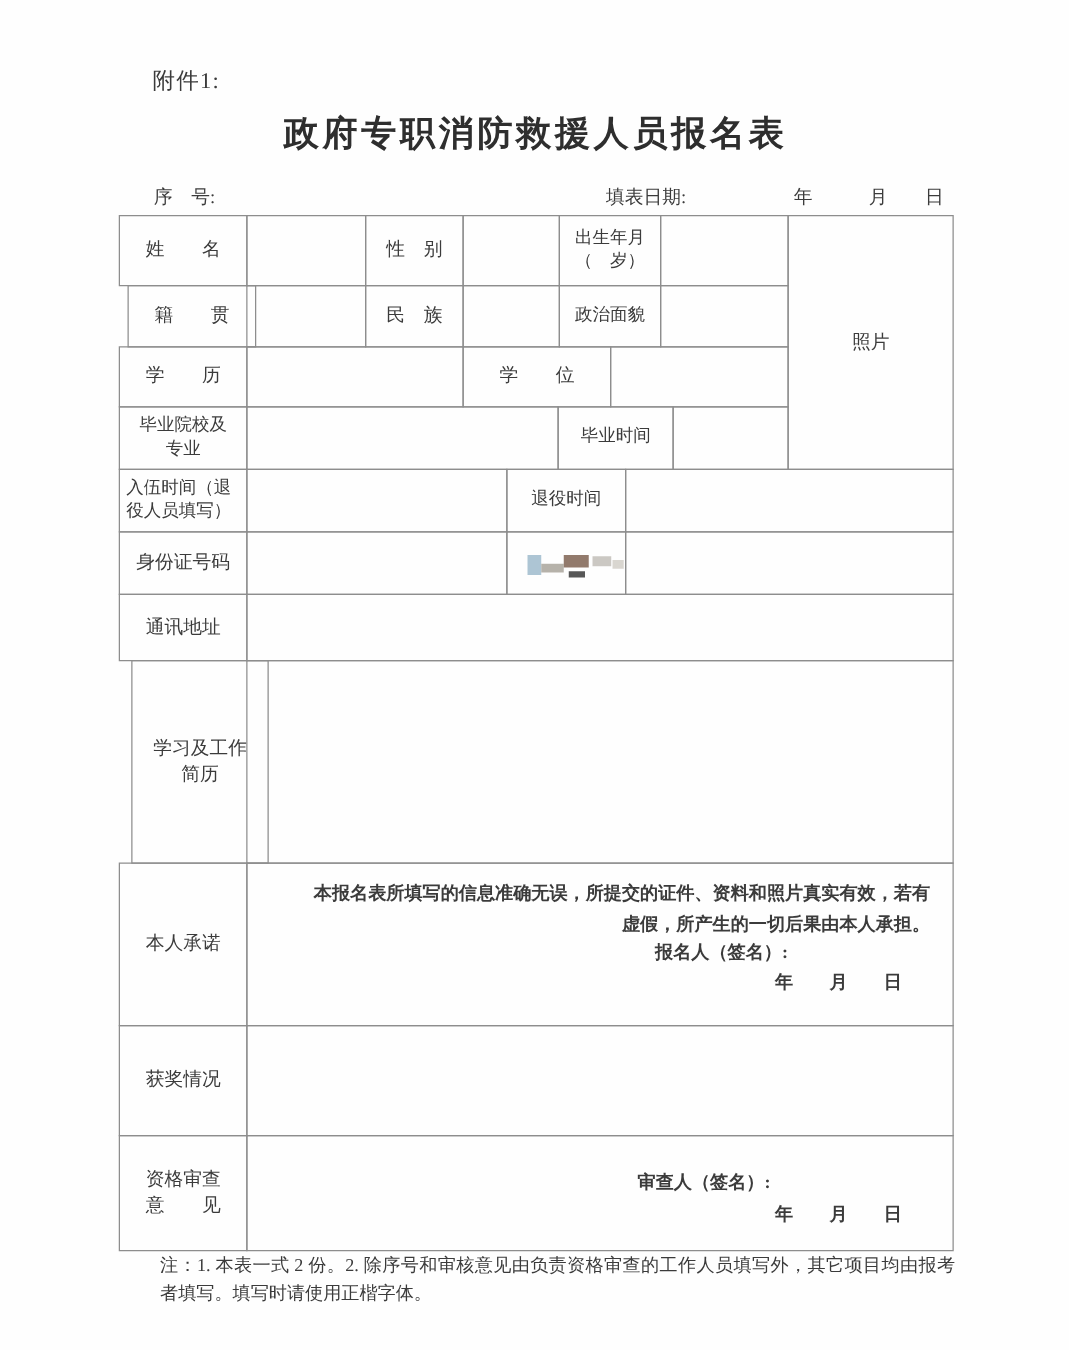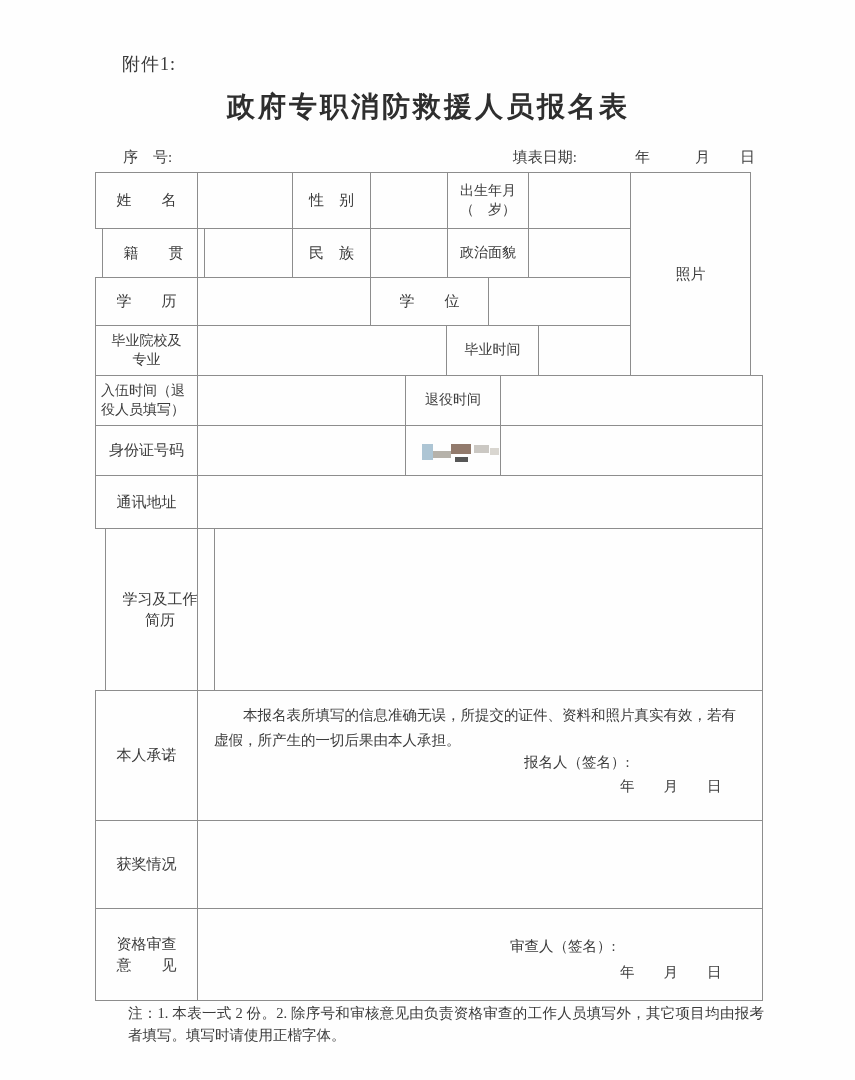--- a/index.html
+++ b/index.html
@@ -33,20 +33,21 @@
   .serial {
     position: absolute;
     left: 123px; top: 148px;
     font-size: 15px;
   }
   .fill-date {
     position: absolute;
     right: 100px; top: 148px;
     font-size: 15px;
     display: flex;
+    gap: 28px;
   }
   .fill-date .units { margin-left: 58px; }
   .cell {
     position: absolute;
     border: 1px solid #8d8d8d;
     background: transparent;
     font-size: 15px;
     display: flex;
     align-items: center;
     justify-content: center;
@@ -55,21 +56,22 @@
   }
   .cell span { white-space: pre-line; }
   .cell.small { font-size: 14px; }
   .cell.left-al {
     justify-content: flex-start;
     text-align: left;
     padding: 0 5px;
   }
   .content-cell {
     display: block;
-    text-align: left;
+    text-align: right;
+    font-weight: bold;
   }
   .commit-text {
     padding: 12px 18px 0 16px;
     text-indent: 2em;
     font-size: 14.5px;
     line-height: 1.7;
     white-space: normal !important;
     display: block;
   }
   .sign-label { position: absolute; font-size: 14.5px; white-space: nowrap; }
@@ -110,21 +112,21 @@
   <div class="cell" style="left:197px;top:172px;width:96px;height:57px"></div>
   <div class="cell" style="left:292px;top:172px;width:79px;height:57px">
       <span>性　别</span>
     </div>
   <div class="cell" style="left:370px;top:172px;width:78px;height:57px"></div>
   <div class="cell small" style="left:447px;top:172px;width:82px;height:57px">
       <span>出生年月
 （　岁）</span>
     </div>
   <div class="cell" style="left:528px;top:172px;width:103px;height:57px"></div>
-  <div class="cell" style="left:630px;top:172px;width:121px;height:204px">
+  <div class="cell" style="left:630px;top:172px;width:133px;height:204px">
       <span>照片</span>
     </div>
 
   <div class="cell" style="left:102px;top:228px;width:103px;height:50px">
       <span>籍　　贯</span>
     </div>
   <div class="cell" style="left:197px;top:228px;width:96px;height:50px"></div>
   <div class="cell" style="left:292px;top:228px;width:79px;height:50px">
       <span>民　族</span>
     </div>

